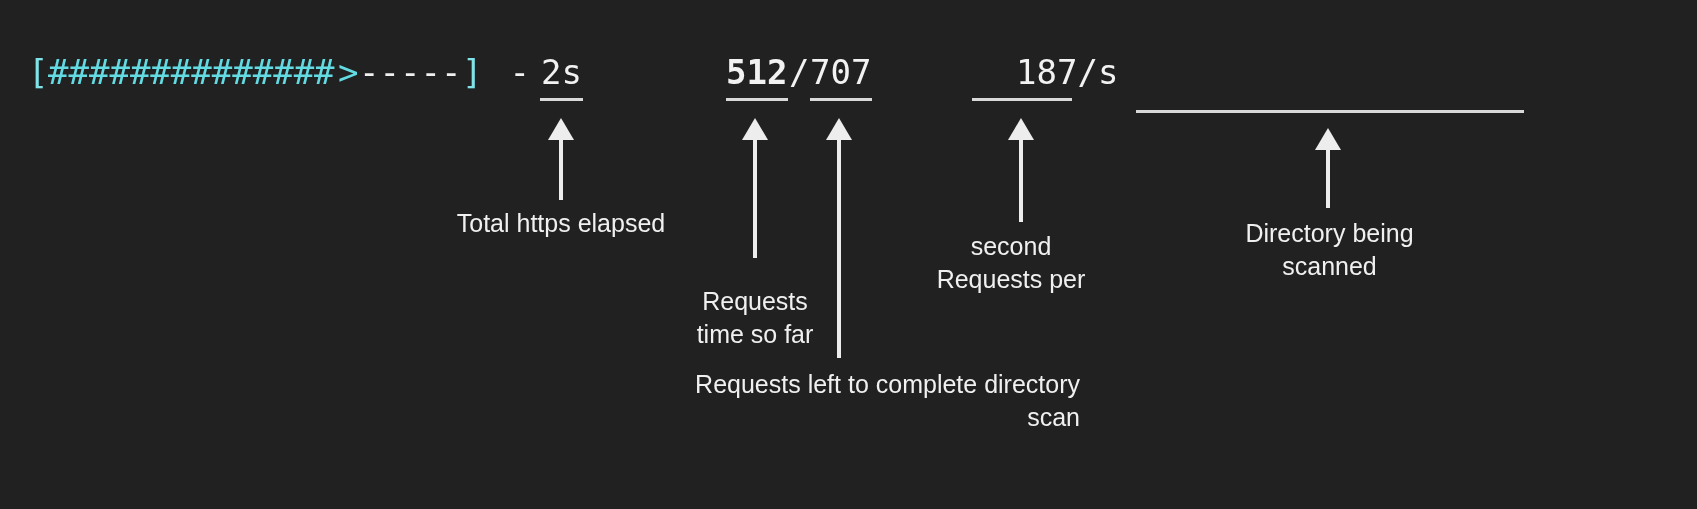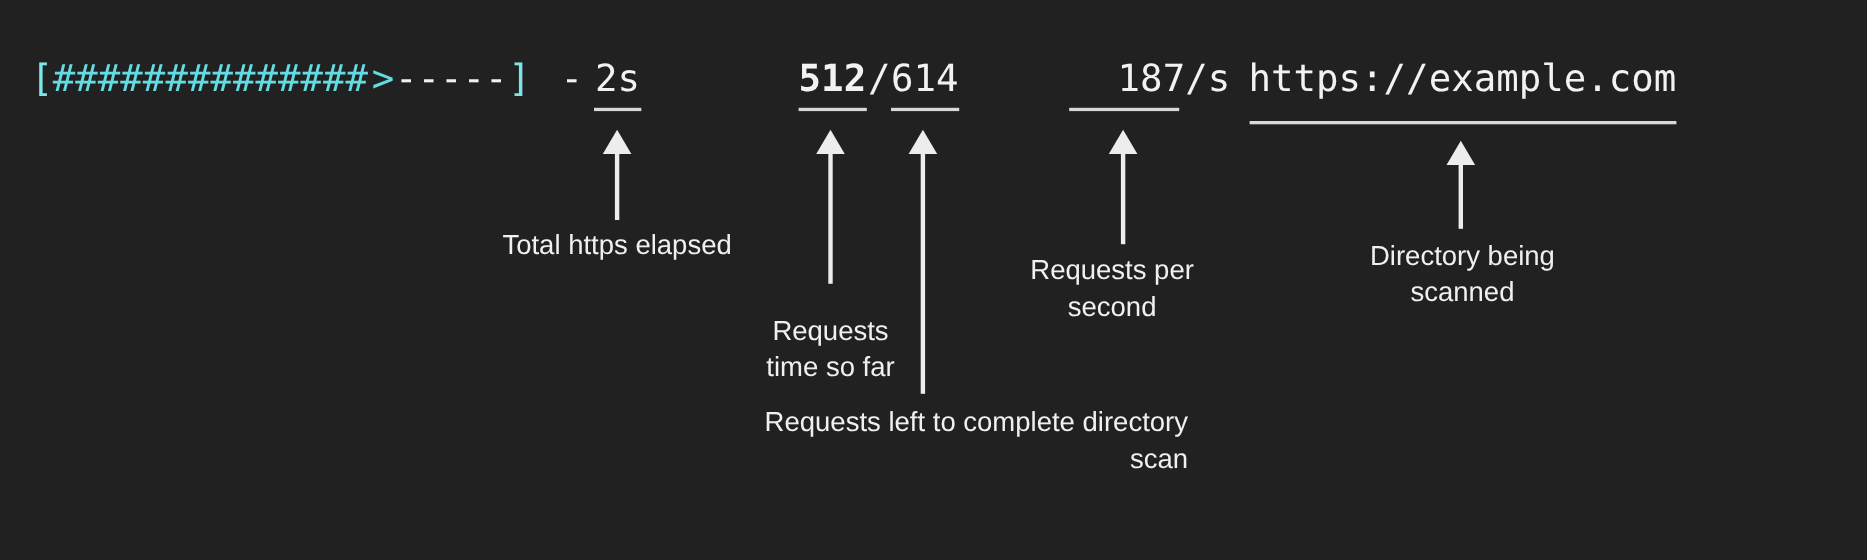--- a/index.html
+++ b/index.html
@@ -99,25 +99,24 @@
     <span class="seg bracket" style="left:462px;">]</span>
 
     <span class="seg plain" style="left:489px;"> - </span>
 
     <span class="seg plain" style="left:541px;">2s</span>
 
     <span class="seg plain" style="left:726px;font-weight:bold;">512</span>
 
     <span class="seg plain" style="left:789px;">/</span>
 
-    <span class="seg plain" style="left:810px;">614</span>
+    <span class="seg plain" style="left:810px;">707</span>
 
     <span class="seg plain" style="left:972px;margin-left:44px;">187/s</span>
 
-    <span class="seg plain" style="left:1135px;">https://example.com</span>
   </div>
 
   <div class="uline" style="left:540px;  top:98px;  width:43px;"></div>
   <div class="uline" style="left:726px;  top:98px;  width:62px;"></div>
   <div class="uline" style="left:810px;  top:98px;  width:62px;"></div>
   <div class="uline" style="left:972px;  top:98px;  width:100px;"></div>
   <div class="uline" style="left:1136px; top:110px; width:388px;"></div>
 
   <div class="callout-arrow" style="left:548px; top:118px; height:82px;">
     <div class="head"></div>
@@ -152,22 +151,22 @@
     <div>Requests</div>
     <div>time so far</div>
   </div>
 
   <div class="label" style="left:600px; top:368px; width:480px;text-align:right;">
     <div>Requests left to complete directory</div>
     <div>scan</div>
   </div>
 
   <div class="label" style="left:916px; top:230px; width:190px;">
+    <div>second</div>
     <div>Requests per</div>
-    <div>second</div>
   </div>
 
   <div class="label" style="left:1222px; top:217px; width:215px;">
     <div>Directory being</div>
     <div>scanned</div>
   </div>
 
 </div>
 
 </body></html>

